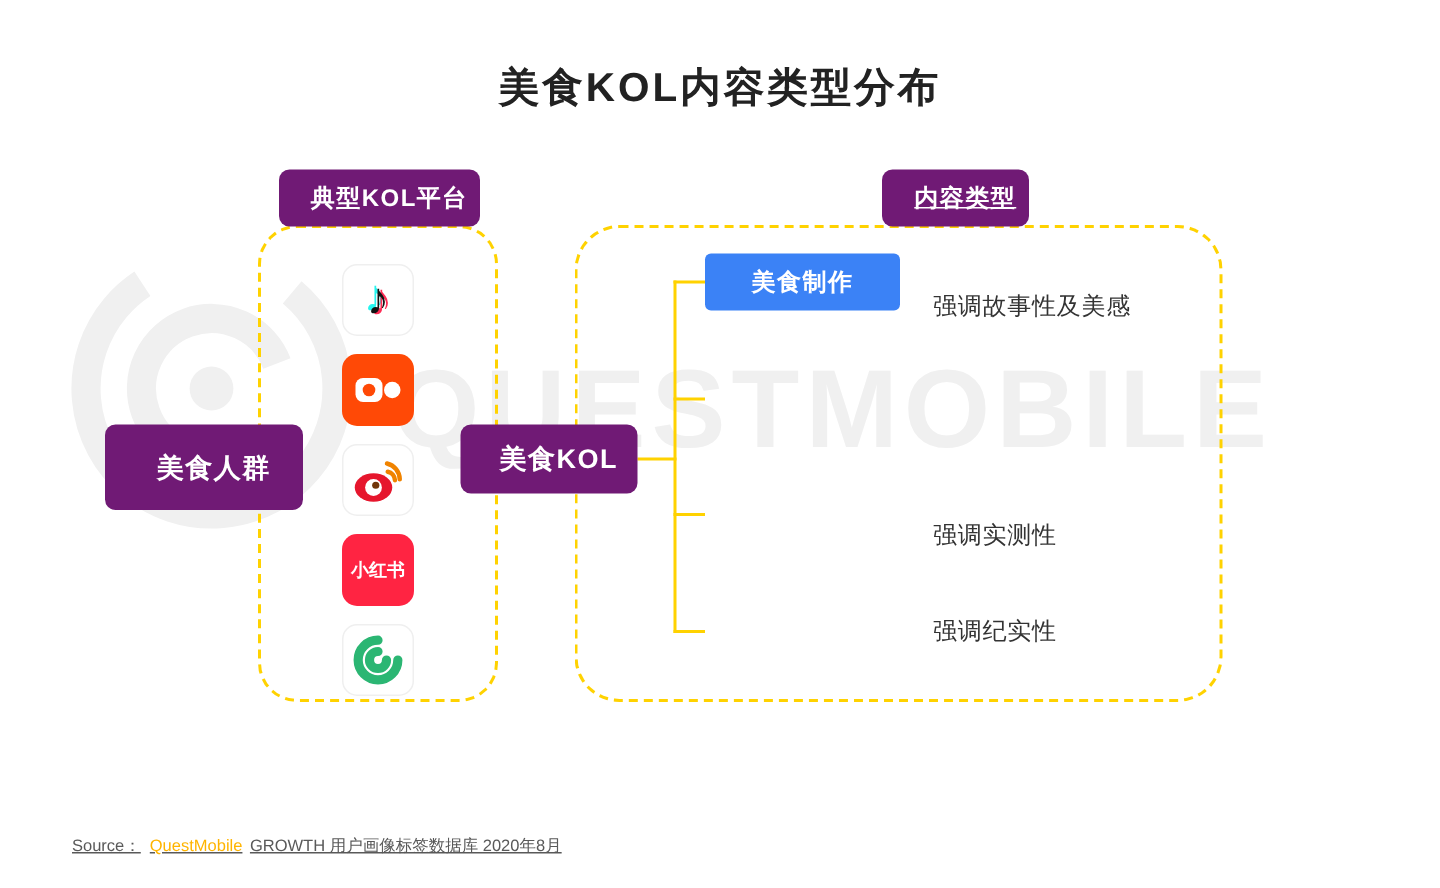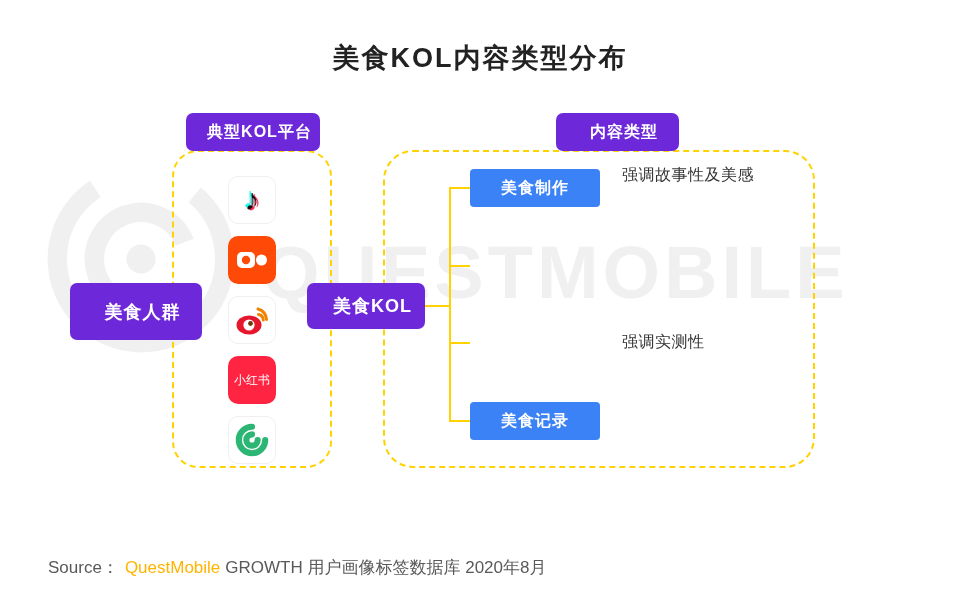--- a/index.html
+++ b/index.html
@@ -16,28 +16,28 @@
 
   .title {
     position:absolute; top:40px; left:0; width:100%;
     text-align:center; font-size:27px; font-weight:bold;
     color:#222; letter-spacing:2px; z-index:2;
   }
 
   
   .ybox {
     position:absolute; display:flex; align-items:center; justify-content:center;
-    background:#6d28d9; color:#ffffff; font-weight:bold;
+    background:#701a75; color:#ffffff; font-weight:bold;
     border-radius:7px; z-index:3; letter-spacing:1px;padding-left:13px;
   }
   .crowd { left:70px; top:283px; width:132px; height:57px; font-size:18px; }
   .kol   { left:307px; top:283px; width:118px; height:46px; font-size:18px; }
   .panel-header { height:38px; font-size:16px; }
   .ph-left  { left:186px; top:113px; width:134px; }
-  .ph-right { left:556px; top:113px; width:123px; }
+  .ph-right { left:588px; top:113px; width:98px;text-decoration:underline; }
 
   
   .dashed-panel {
     position:absolute; border:2px dashed #FFD200; background:transparent; z-index:1;
   }
   .left-panel  { left:172px; top:150px; width:160px; height:318px; border-radius:26px; }
   .right-panel { left:383px; top:150px; width:432px; height:318px; border-radius:30px; }
 
   
   .app-icon {
@@ -48,40 +48,40 @@
   .icon-white { background:#ffffff; border:1px solid #efefef; }
   .douyin { position:absolute; }
   .douyin .note { position:absolute; left:0; top:0; width:100%; height:100%;
     display:flex; align-items:center; justify-content:center;
     font-size:30px; font-weight:bold; line-height:1; }
   .n-cyan  { color:#25F4EE; transform:translate(-2px,-2px); }
   .n-red   { color:#FE2C55; transform:translate(2px,1px); }
   .n-black { color:#111111; }
   .kuaishou { background:#FF4906; }
   .xiaohongshu { background:#FF2442; }
-  .xhs-text { color:#ffffff; font-size:12px; font-weight:normal; }
+  .xhs-text { color:#ffffff; font-size:12px; font-weight:bold; }
 
   
   .conn { position:absolute; background:#FFD200; z-index:1; }
 
   
   .gray-box {
     position:absolute; left:470px; width:130px; height:38px;
     background:#3b82f6; color:#ffffff; font-weight:bold; font-size:16px;
     display:flex; align-items:center; justify-content:center;
     border-radius:4px; letter-spacing:1px; z-index:2;
   }
   .desc {
     position:absolute; left:622px; height:38px; display:flex; align-items:center;
     font-size:16px; color:#333333; z-index:2; letter-spacing:0.5px;
   }
 
   
   .source {
-    position:absolute; left:48px; top:556px; font-size:17px; color:#595959; z-index:2;
+    position:absolute; left:48px; top:556px; font-size:11px; color:#595959; z-index:2;text-decoration:underline;
   }
   .source .brand { color:#FFB400; margin:0 5px 0 6px; }
 </style>
 </head>
 <body>
 
 <div class="canvas">
 
   <svg class="wm-logo" width="214" height="214" viewBox="0 0 220 220">
     <circle cx="110" cy="110" r="86" fill="none" stroke="#f0f0f0" stroke-width="20" stroke-dasharray="430 120" transform="rotate(-50 110 110)"></circle>
@@ -138,24 +138,24 @@
   <div class="conn" style="left:449px; top:187px; width:2px;  height:235px;"></div>
   <div class="conn" style="left:449px; top:187px; width:21px; height:2px;"></div>
   <div class="conn" style="left:449px; top:265px; width:21px; height:2px;"></div>
   <div class="conn" style="left:449px; top:342px; width:21px; height:2px;"></div>
   <div class="conn" style="left:449px; top:420px; width:21px; height:2px;"></div>
 
   <div class="dashed-panel right-panel"></div>
   <div class="ybox panel-header ph-right">内容类型</div>
 
   <div class="gray-box" style="top:169px">美食制作</div>
-  <div class="desc" style="top:156px">强调故事性及美感</div>
+  <div class="desc" style="top:185px">强调故事性及美感</div>
 
 
-  <div class="desc" style="top:323px">强调实测性</div>
+  <div class="desc" style="top:338px">强调实测性</div>
 
-  <div class="gray-box" style="top:402px">美食记录</div>
+  <div class="desc" style="top:402px">强调纪实性</div>
 
   <div class="source">
     <span>Source：</span><span class="brand">QuestMobile</span><span>GROWTH 用户画像标签数据库 2020年8月</span>
   </div>
 
 </div>
 
 </body></html>

